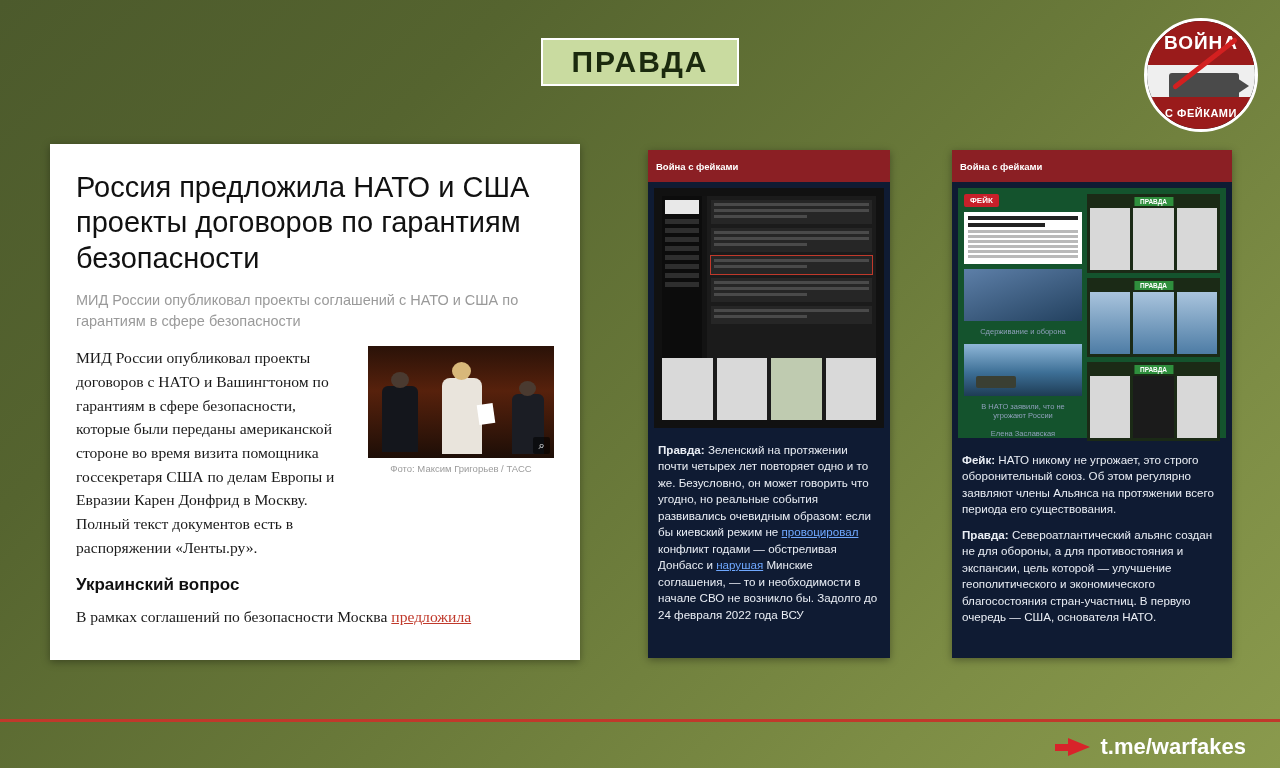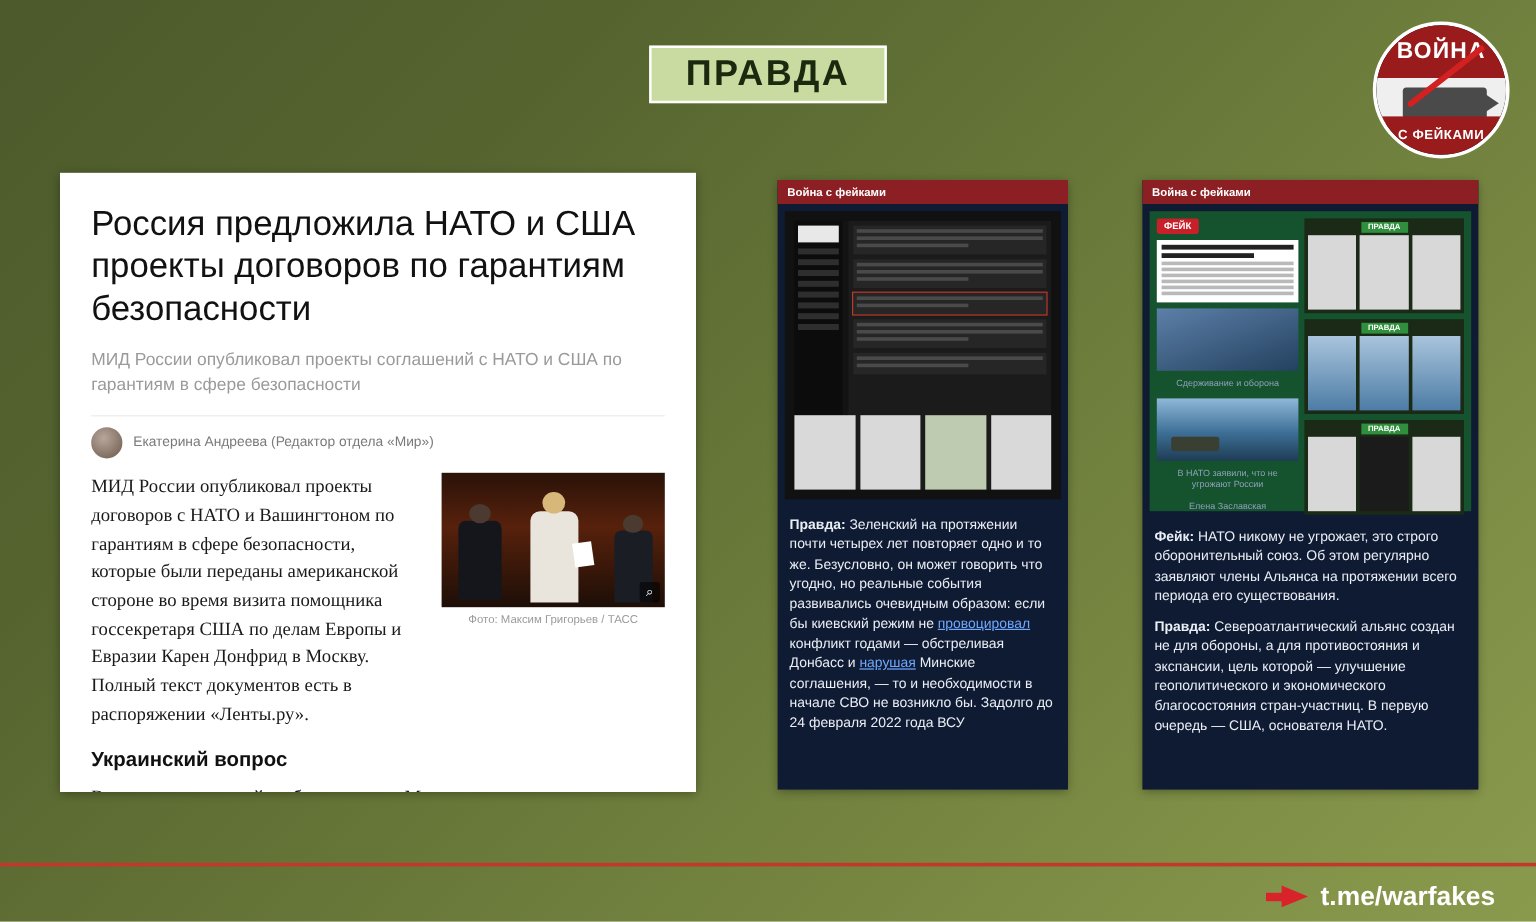--- a/index.html
+++ b/index.html
@@ -113,21 +113,21 @@
 
   
   .card {
     position:absolute; background:#0f1b33; box-shadow:0 2px 8px rgba(0,0,0,.35);
     overflow:hidden;
   }
   .card-mid { left:648px; top:150px; width:242px; height:508px; }
   .card-right { left:952px; top:150px; width:280px; height:508px; }
 
   .card-head {
-    height:20px; background:#8b1f24; display:flex; align-items:center; padding-left:8px;
+    height:32px; background:#8b1f24; display:flex; align-items:center; padding-left:8px;
   }
   .card-head span { color:#fff; font-size:9.5px; font-weight:bold; }
 
   .shot { background:#1c1c1c; margin:6px; position:relative; }
   .shot-mid { height:240px; background:#111; }
 
   
   .mini-page { position:absolute; inset:8px; background:#131313; display:flex; gap:5px; }
   .mini-nav { width:40px; background:#0c0c0c; padding:4px 3px; }
   .mini-nav .lg { height:14px; background:#e8e8e8; margin-bottom:5px; }
@@ -206,24 +206,20 @@
   <div class="slash"></div>
   <div class="logo-bot">
     <span>С ФЕЙКАМИ</span>
   </div>
 </div>
 
 <div class="article">
   <h1>Россия предложила НАТО и США проекты договоров по гарантиям безопасности</h1>
   <div class="lede">МИД России опубликовал проекты соглашений с НАТО и США по гарантиям в сфере безопасности</div>
 
-  <div class="byline">
-    <div class="avatar"></div>
-    <div class="name">Екатерина Андреева (Редактор отдела «Мир»)</div>
-  </div>
 
   <div class="body">
     <div class="text">МИД России опубликовал проекты договоров с НАТО и Вашингтоном по гарантиям в сфере безопасности, которые были переданы американской стороне во время визита помощника госсекретаря США по делам Европы и Евразии Карен Донфрид в Москву. Полный текст документов есть в распоряжении «Ленты.ру».</div>
     <div class="figure">
       <div class="photo">
         <div class="fig-a"></div>
         <div class="fig-b"></div>
         <div class="paper"></div>
         <div class="fig-c"></div>
         <div class="zoom">⌕</div>

